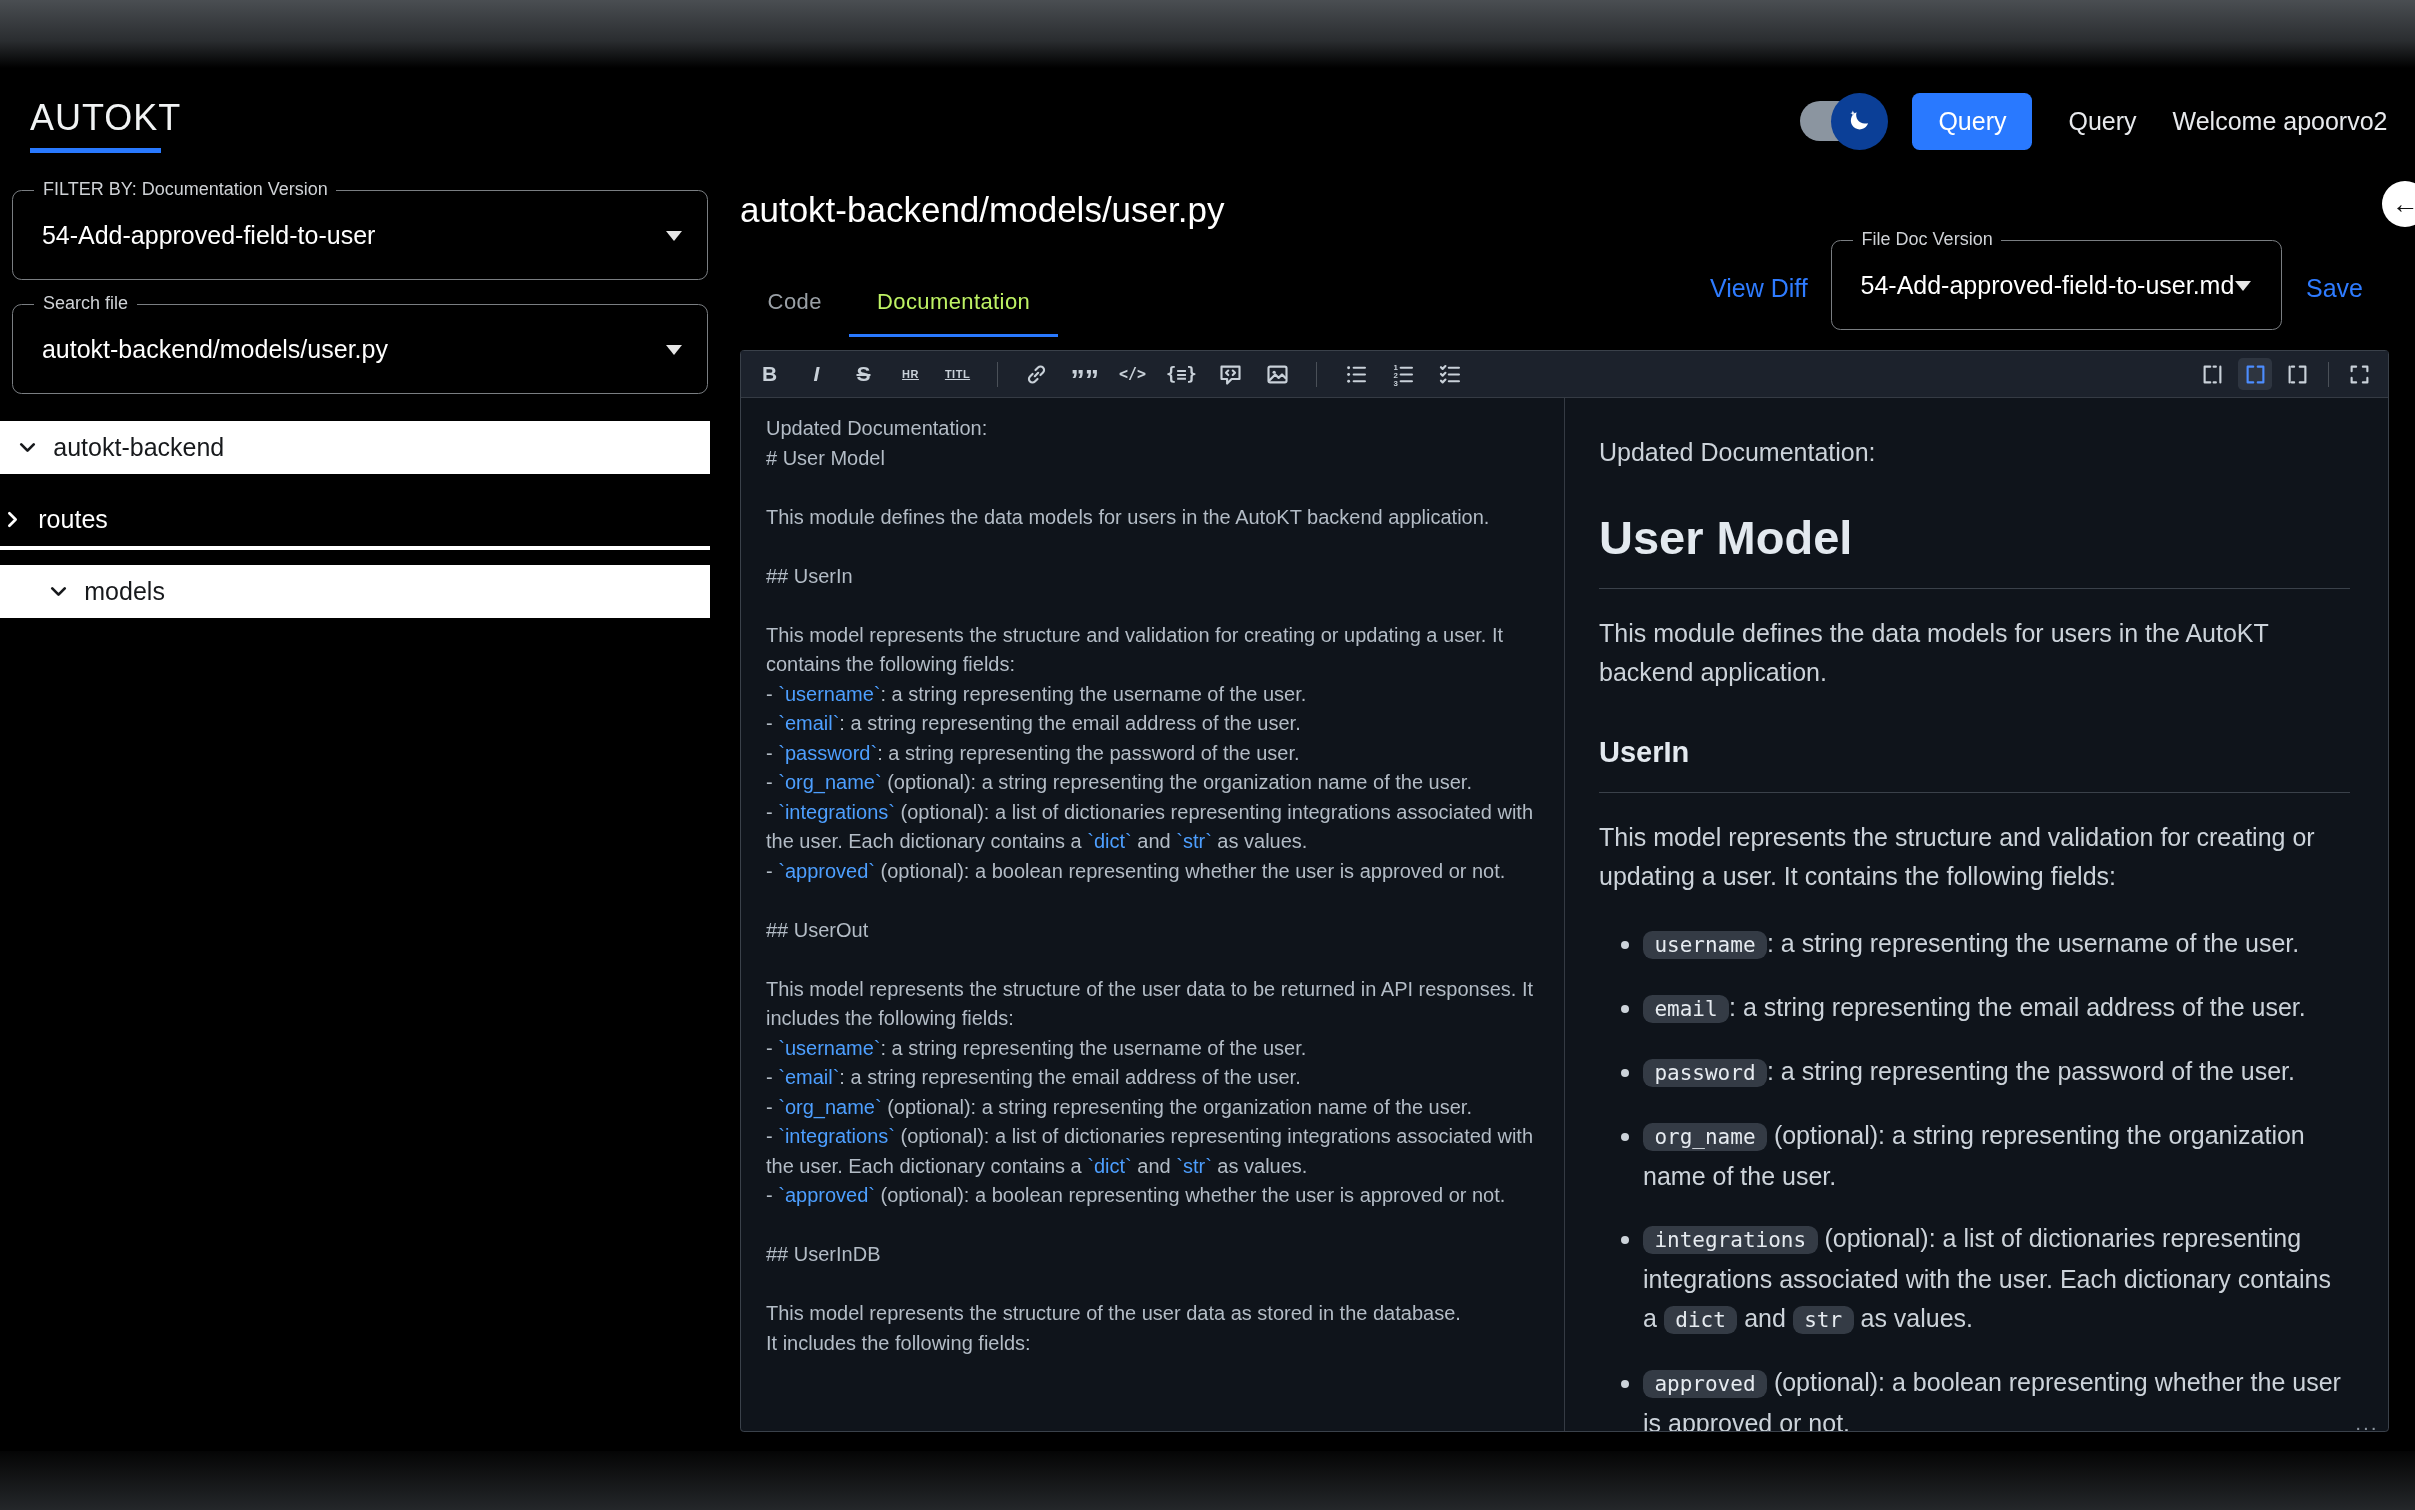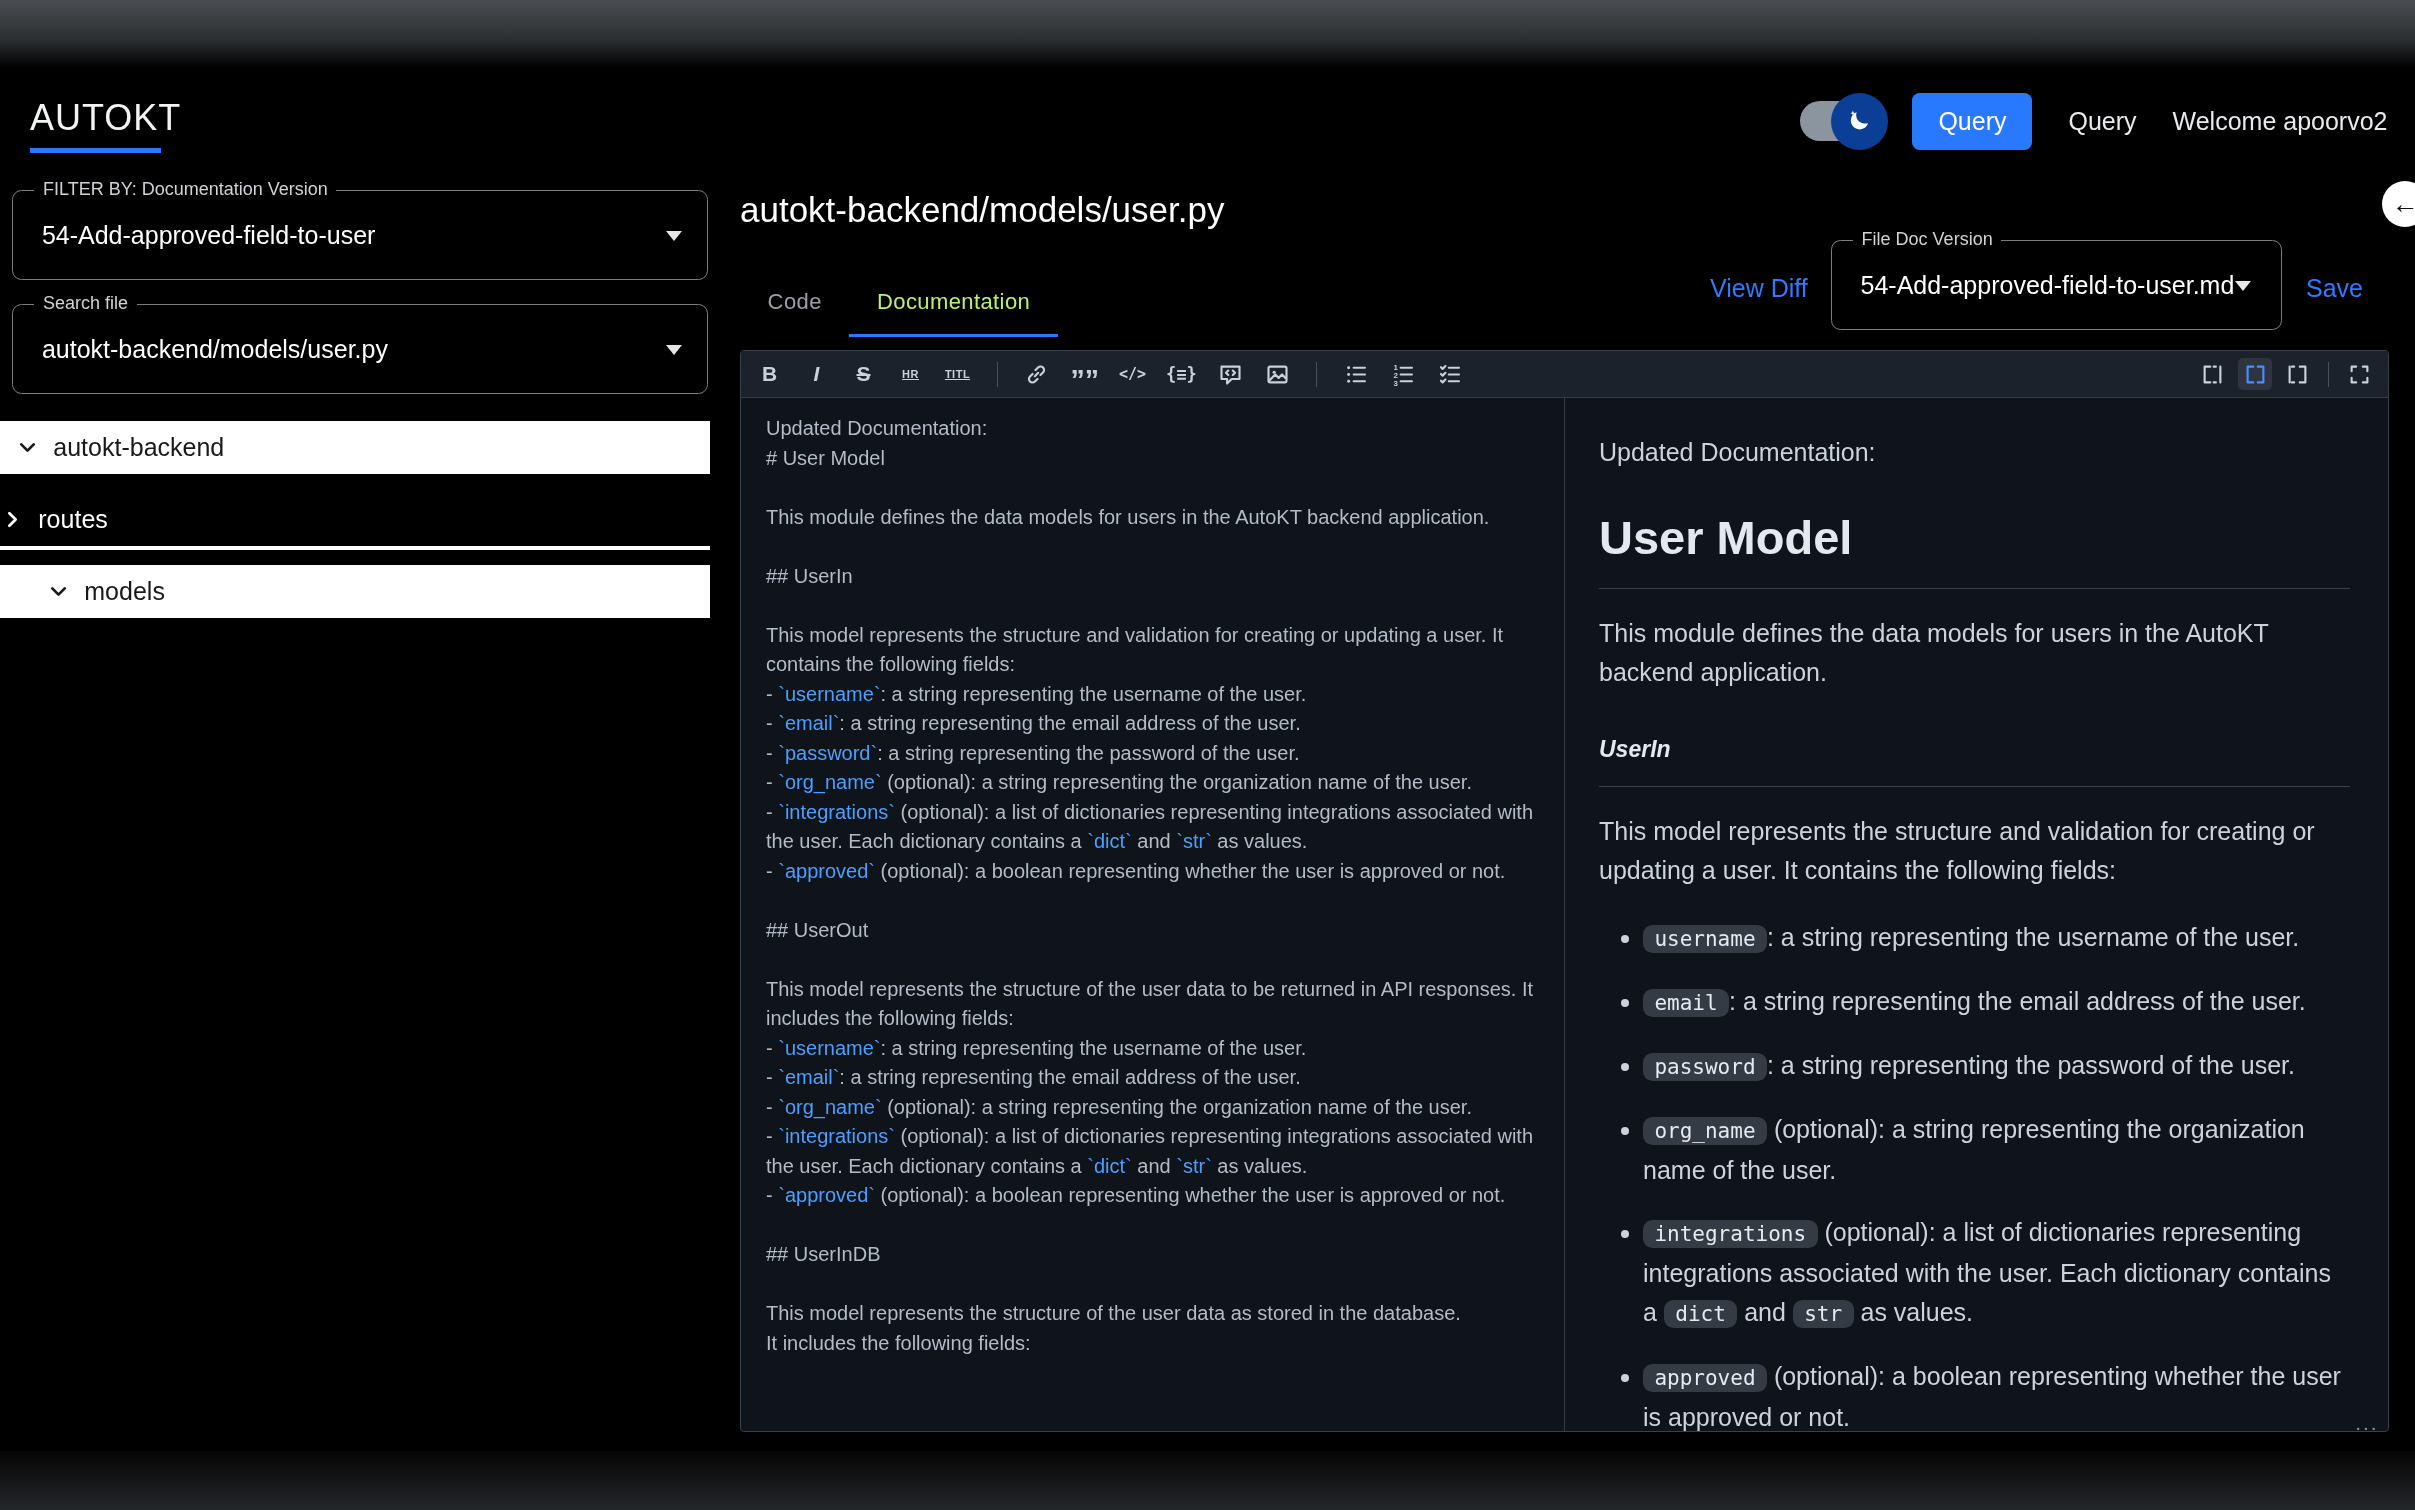--- a/index.html
+++ b/index.html
@@ -63,21 +63,21 @@
   .panes{display:flex;flex:1;min-height:0;}
   .pane-left{width:824px;box-sizing:border-box;border-right:1px solid #353b44;
     padding:16px 25px 0 25px;overflow:hidden;}
   .raw{white-space:pre-wrap;font-size:20px;line-height:29.5px;color:#b3bcc6;
     font-family:"Liberation Sans",sans-serif;}
   .md-code{color:#4d9fff;}
   .pane-right{flex:1;box-sizing:border-box;padding:9.5px 38px 0 34px;overflow:hidden;
     color:#ccd3da;position:relative;}
   .pane-right p{font-size:25px;line-height:39px;margin:25px 0;}
   .pane-right h1{font-size:47px;font-weight:bold;color:#e3e9ef;margin:38px 0 0 0;}
-  .pane-right h2{font-size:23px;font-weight:bold;color:#e3e9ef;margin:44px 0 0 0;font-style:italic;}
+  .pane-right h2{font-size:29px;font-weight:bold;color:#e3e9ef;margin:44px 0 0 0;}
   .pane-right hr{border:none;border-top:1px solid #3a414a;margin:23px 0 25px 0;}
   .pane-right ul{margin:28.5px 0;padding-left:44px;}
   .pane-right li{font-size:25px;line-height:39px;margin-bottom:23px;}
   .chip{font-family:"DejaVu Sans Mono",monospace;font-size:21px;background:#343b45;
     color:#e6ebf0;border-radius:9.5px;padding:1.9px 11.4px;}
   .resize-handle{position:absolute;right:9.5px;bottom:1.9px;color:#8b949e;
     font-size:21px;letter-spacing:1.9px;line-height:13.3px;}
   .footer-strip{position:absolute;left:0;bottom:0;width:2416px;height:59px;
     background:linear-gradient(#050505,#24272a);}
   svg{display:block;}

